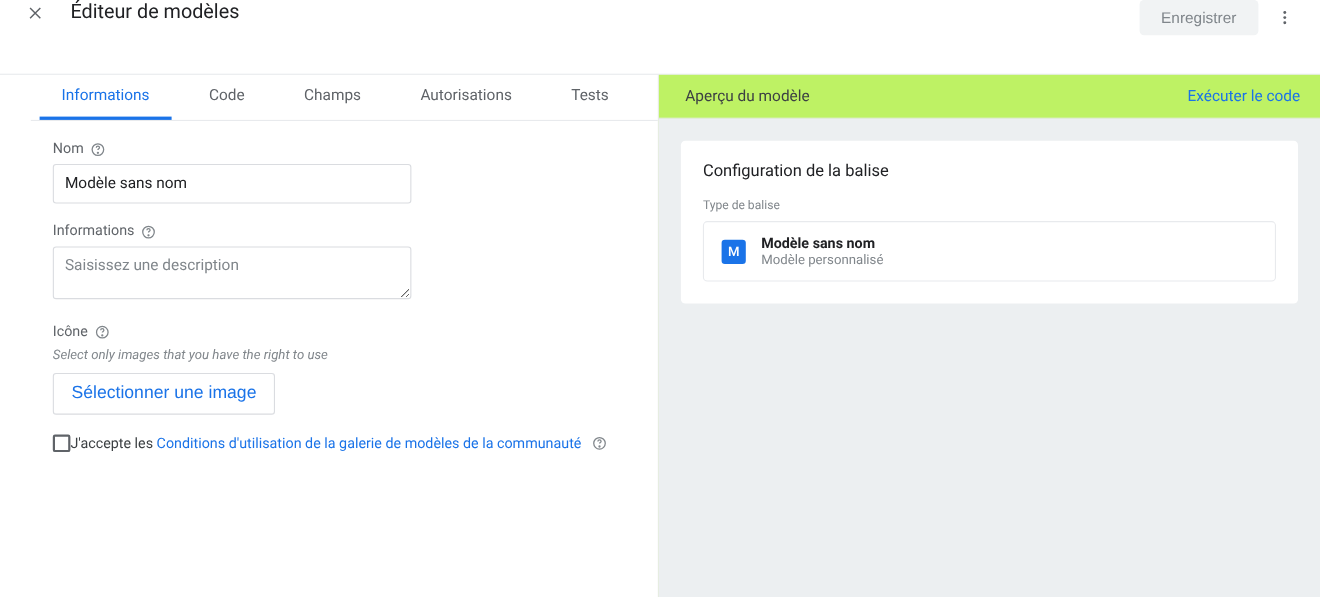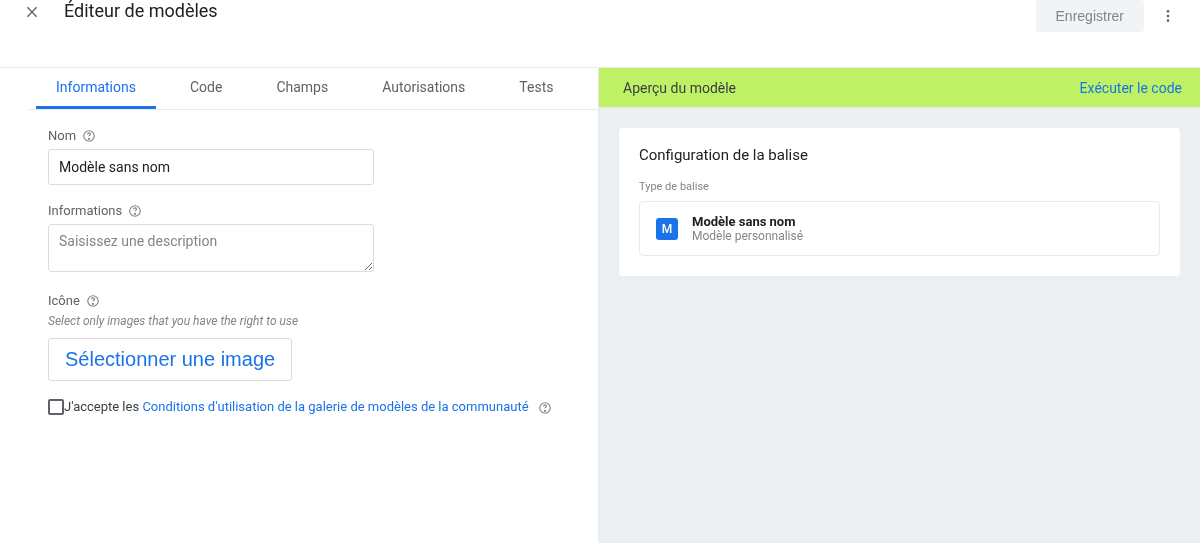--- a/index.html
+++ b/index.html
@@ -122,21 +122,21 @@
       font-size: 12px;
       font-style: italic;
       color: #80868b;
       margin-top: 6px;
     }
     .select-image-btn {
       border: 1px solid #dadce0;
       background: #fff;
       color: #1a73e8;
       padding: 9px 16px;
-      font-size: 20px;
+      font-size: 16px;
       border-radius: 3px;
       cursor: pointer;
       margin-top: 4px;
     }
     .checkbox-row {
       display: flex;
       align-items: center;
       gap: 0;
       margin-top: 18px;
       font-size: 13px;

